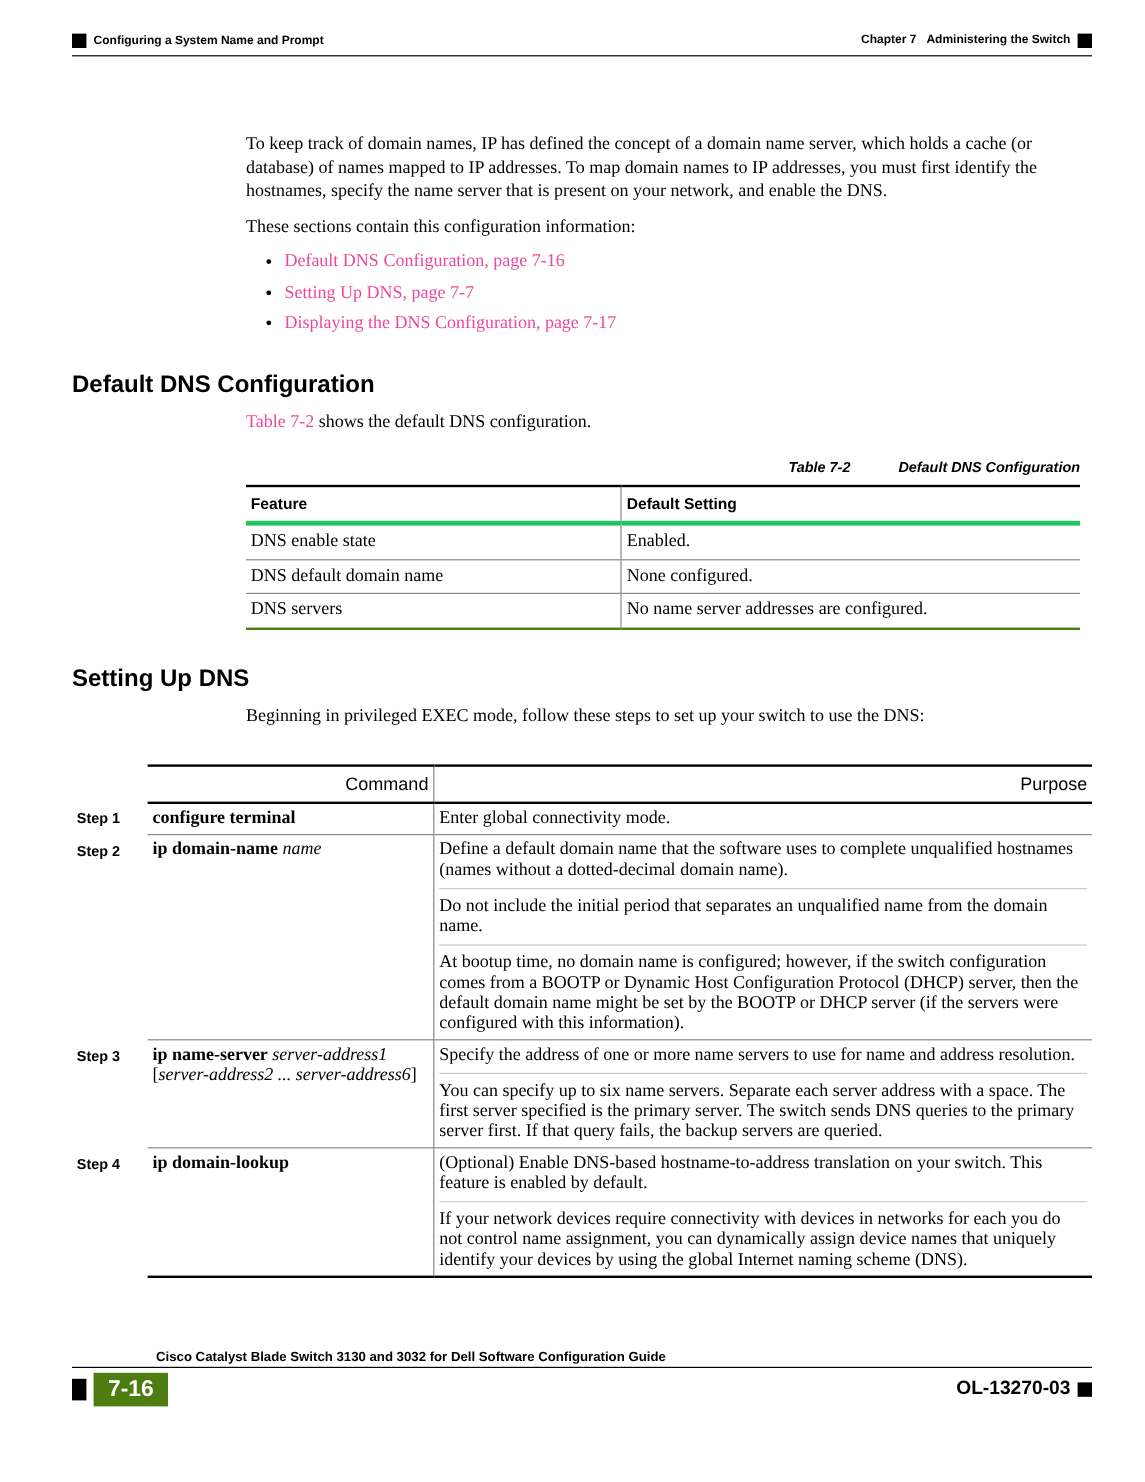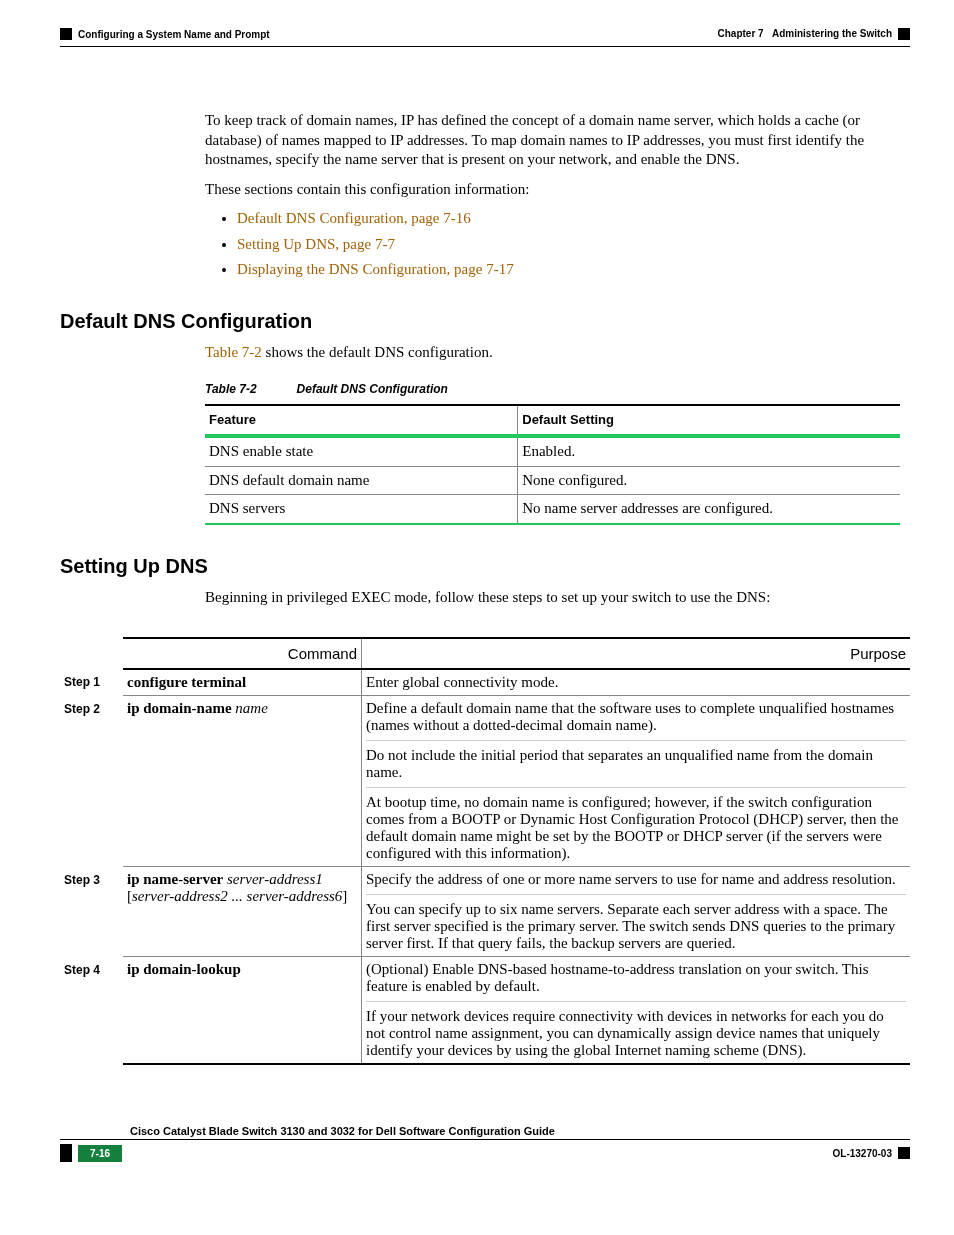--- a/index.html
+++ b/index.html
@@ -60,34 +60,35 @@
   .body-text p { margin: 4px 0 10px 0; }
   ul.bullets {
     list-style: disc;
     margin: 6px 0 0 0;
     padding-left: 32px;
   }
   ul.bullets li {
     margin: 6px 0;
     color: #000;
   }
-  .link { color: #a16207; }
+  .link { color: #ec4899; }
   h2.section {
     font-family: Arial, Helvetica, sans-serif;
     font-weight: bold;
     font-size: 20px;
     margin: 30px 0 10px 0;
     color: #000;
   }
   .table-caption {
     font-family: Arial, Helvetica, sans-serif;
     font-style: italic;
     font-weight: bold;
     font-size: 12px;
     margin: 20px 0 6px 0;
+    text-align: right;
   }
   .table-caption .cap-title { margin-left: 40px; }
   table.dns {
     border-collapse: collapse;
     width: 100%;
     font-size: 15px;
   }
   table.dns th {
     font-family: Arial, Helvetica, sans-serif;
     font-weight: bold;
@@ -95,21 +96,21 @@
     text-align: left;
     border-top: 2px solid #000;
     border-bottom: 4px solid #22c55e;
     padding: 6px 4px;
   }
   table.dns td {
     border-bottom: 1px solid #888;
     padding: 4px 4px;
     vertical-align: top;
   }
-  table.dns tr:last-child td { border-bottom: 2px solid #22c55e; }
+  table.dns tr:last-child td { border-bottom: 2px solid #4d7c0f; }
   table.dns td:first-child, table.dns th:first-child { border-right: 1px solid #888; }
 
   .steps-wrap { margin-left: 0; margin-top: 30px; }
   table.steps {
     border-collapse: collapse;
     width: 100%;
     font-size: 15px;
   }
   table.steps th {
     font-family: Arial, Helvetica, sans-serif;
@@ -156,31 +157,31 @@
     padding-bottom: 2px;
   }
   .footer-rule { border-top: 1px solid #000; }
   .footer-row {
     display: flex;
     justify-content: space-between;
     align-items: center;
     padding-top: 4px;
   }
   .page-num-box {
-    background: #15803d;
+    background: #4d7c0f;
     color: #fff;
     font-family: Arial, Helvetica, sans-serif;
     font-weight: bold;
-    font-size: 10px;
+    font-size: 19px;
     padding: 3px 12px;
   }
   .footer-right {
     font-family: Arial, Helvetica, sans-serif;
     font-weight: bold;
-    font-size: 10px;
+    font-size: 16px;
     display: flex;
     align-items: center;
   }
 </style>
 </head>
 <body>
 
 <div class="page">
 
   <div class="header-row">

